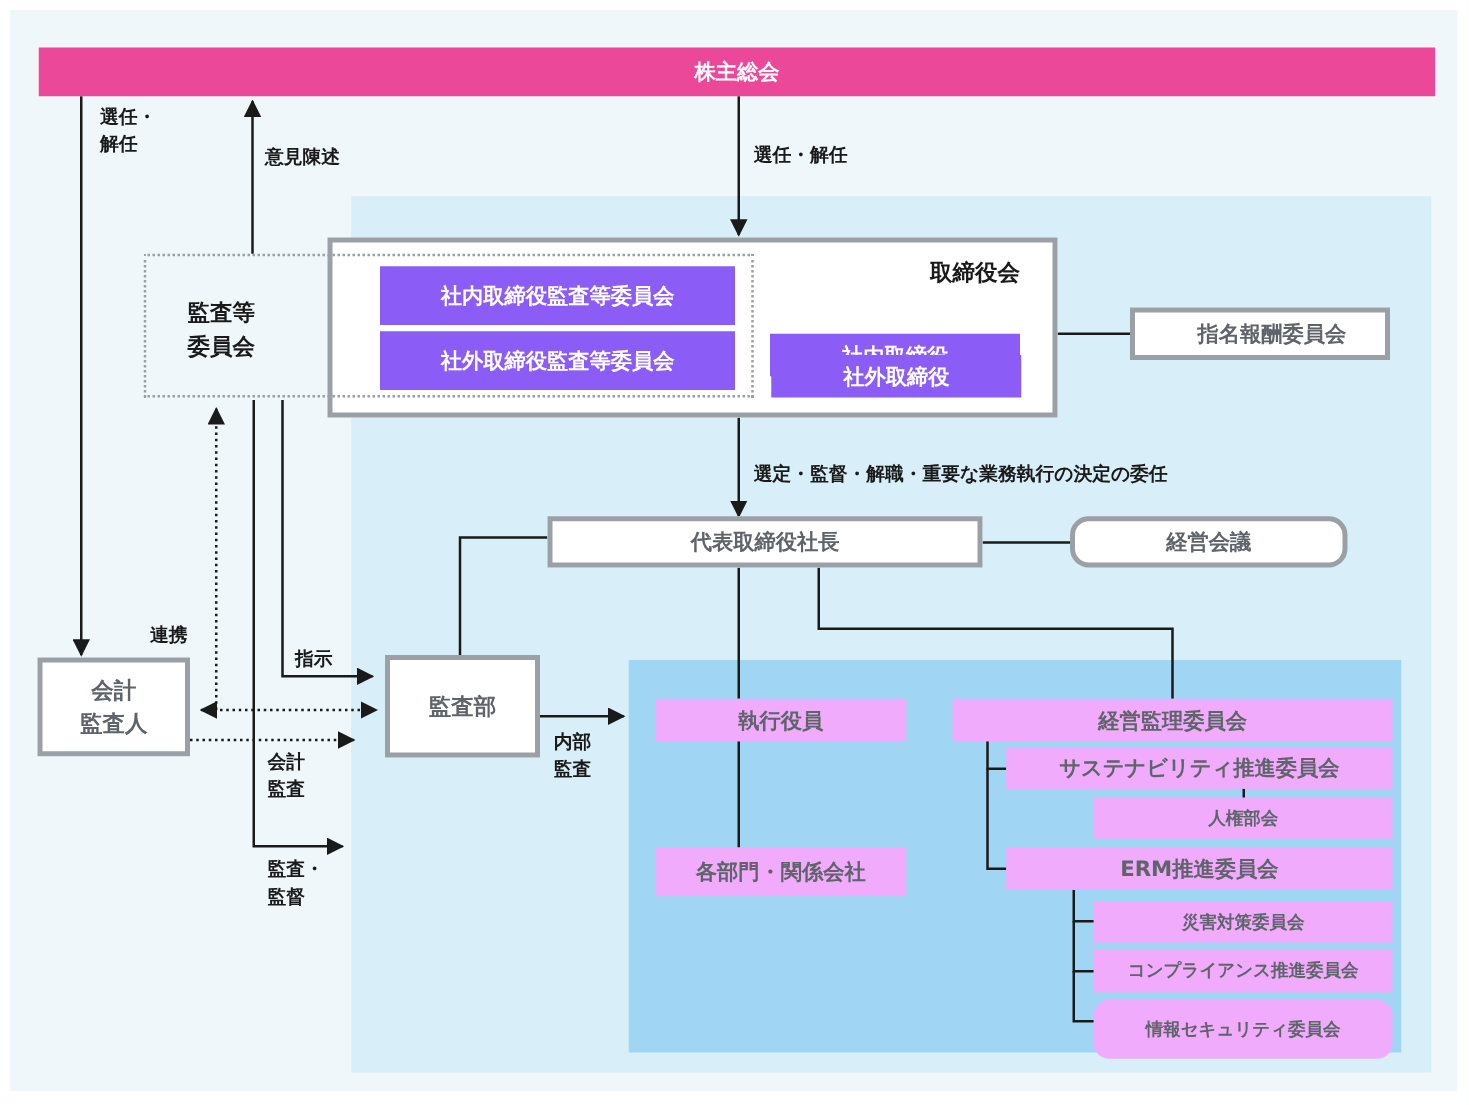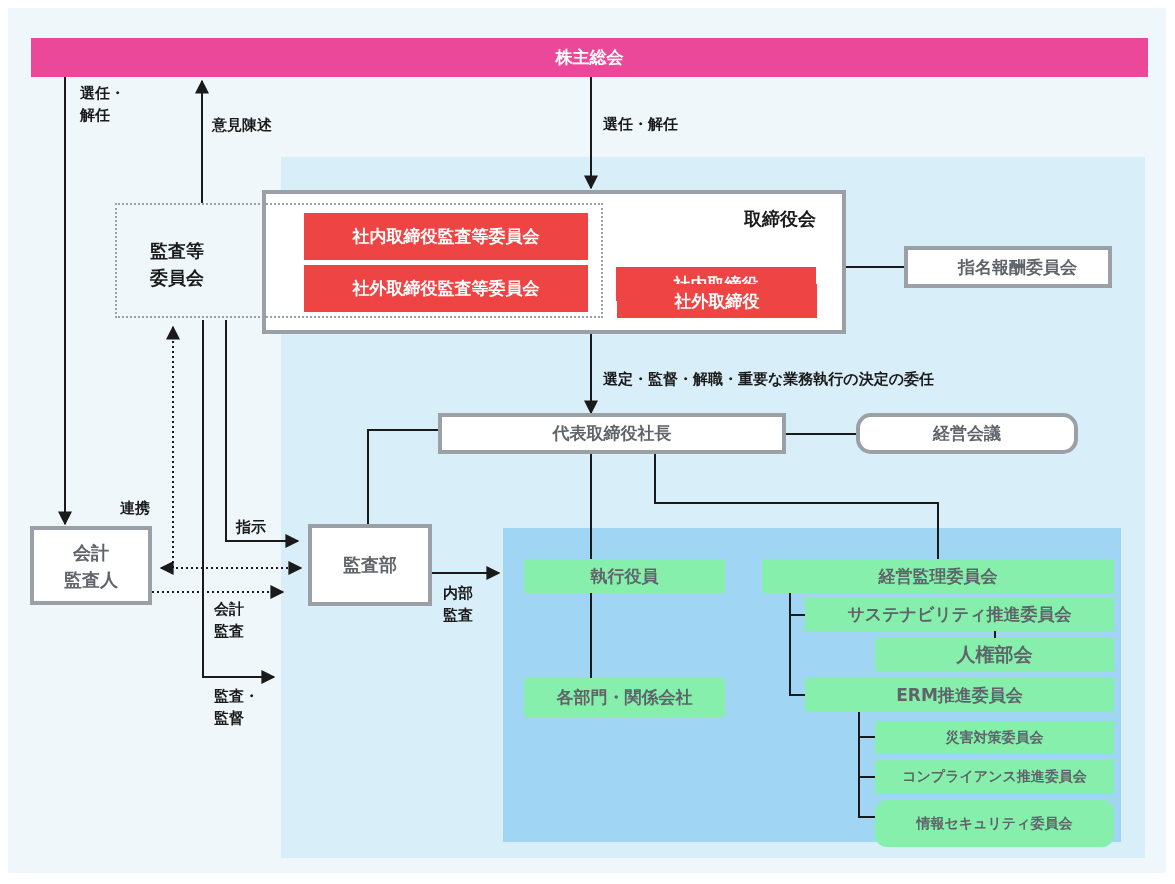--- a/index.html
+++ b/index.html
@@ -8,23 +8,23 @@
   .abs { position: absolute; box-sizing: border-box; }
   .outer-bg { left: 8px; top: 8px; width: 1158px; height: 865px; background: #eff7fb; }
   .inner-panel { left: 281px; top: 157px; width: 864px; height: 701px; background: #d8eef9; }
   .exec-panel { left: 503px; top: 528px; width: 618px; height: 314px; background: #a0d6f3; }
   .top-bar { left: 31px; top: 38px; width: 1117px; height: 39px; background: #ec4899;
              color: #ffffff; font-weight: bold; font-size: 17px;
              display: flex; align-items: center; justify-content: center; }
   .label { color: #1a1a1a; font-weight: bold; font-size: 15px; line-height: 22px; white-space: nowrap; }
   .gbox { background: #ffffff; border: 4px solid #9aa0a6; color: #5e646a; font-weight: bold;
           display: flex; align-items: center; justify-content: center; text-align: center; }
-  .wbox { background: #86efac; color: #5e646a; font-weight: bold;
+  .wbox { background: #f0abfc; color: #5e646a; font-weight: bold;
           display: flex; align-items: center; justify-content: center; text-align: left; white-space: nowrap; }
-  .slate { background: #ef4444; color: #ffffff; font-weight: bold;
+  .slate { background: #8b5cf6; color: #ffffff; font-weight: bold;
            display: flex; align-items: center; justify-content: center; white-space: nowrap; }
   .dotted-box { left: 115px; top: 203px; width: 488px; height: 115px; border: 2px dotted #9aa0a6; }
   svg.lines { position: absolute; left: 0; top: 0; }
 </style>
 </head>
 <body>
 
 <div class="abs outer-bg"></div>
 <div class="abs inner-panel"></div>
 <div class="abs exec-panel"></div>
@@ -113,17 +113,17 @@
 
 <div class="abs gbox" style="left:30px; top:526px; width:122px; height:79px; font-size:18px; line-height:27px; white-space:pre;">会計
 監査人</div>
 
 <div class="abs gbox" style="left:308px; top:524px; width:124px; height:82px; font-size:18px;">監査部</div>
 
 <div class="abs wbox" style="left:524px; top:559px; width:201px; height:34px; font-size:17px;">執行役員</div>
 <div class="abs wbox" style="left:524px; top:678px; width:201px; height:39px; font-size:17px;">各部門・関係会社</div>
 <div class="abs wbox" style="left:762px; top:559px; width:352px; height:34px; font-size:17px;">経営監理委員会</div>
 <div class="abs wbox" style="left:805px; top:598px; width:309px; height:33px; font-size:17px;">サステナビリティ推進委員会</div>
-<div class="abs wbox" style="left:875px; top:638px; width:239px; height:33px; font-size:19px;">人権部会</div>
+<div class="abs wbox" style="left:875px; top:638px; width:239px; height:33px; font-size:14px;">人権部会</div>
 <div class="abs wbox" style="left:805px; top:678px; width:309px; height:34px; font-size:17px;">ERM推進委員会</div>
 <div class="abs wbox" style="left:875px; top:721px; width:239px; height:33px; font-size:14px;">災害対策委員会</div>
 <div class="abs wbox" style="left:875px; top:760px; width:239px; height:34px; font-size:14px;">コンプライアンス推進委員会</div>
 <div class="abs wbox" style="left:875px; top:800px; width:239px; height:47px; font-size:14px;border-radius:12px;">情報セキュリティ委員会</div>
 
 </body></html>

